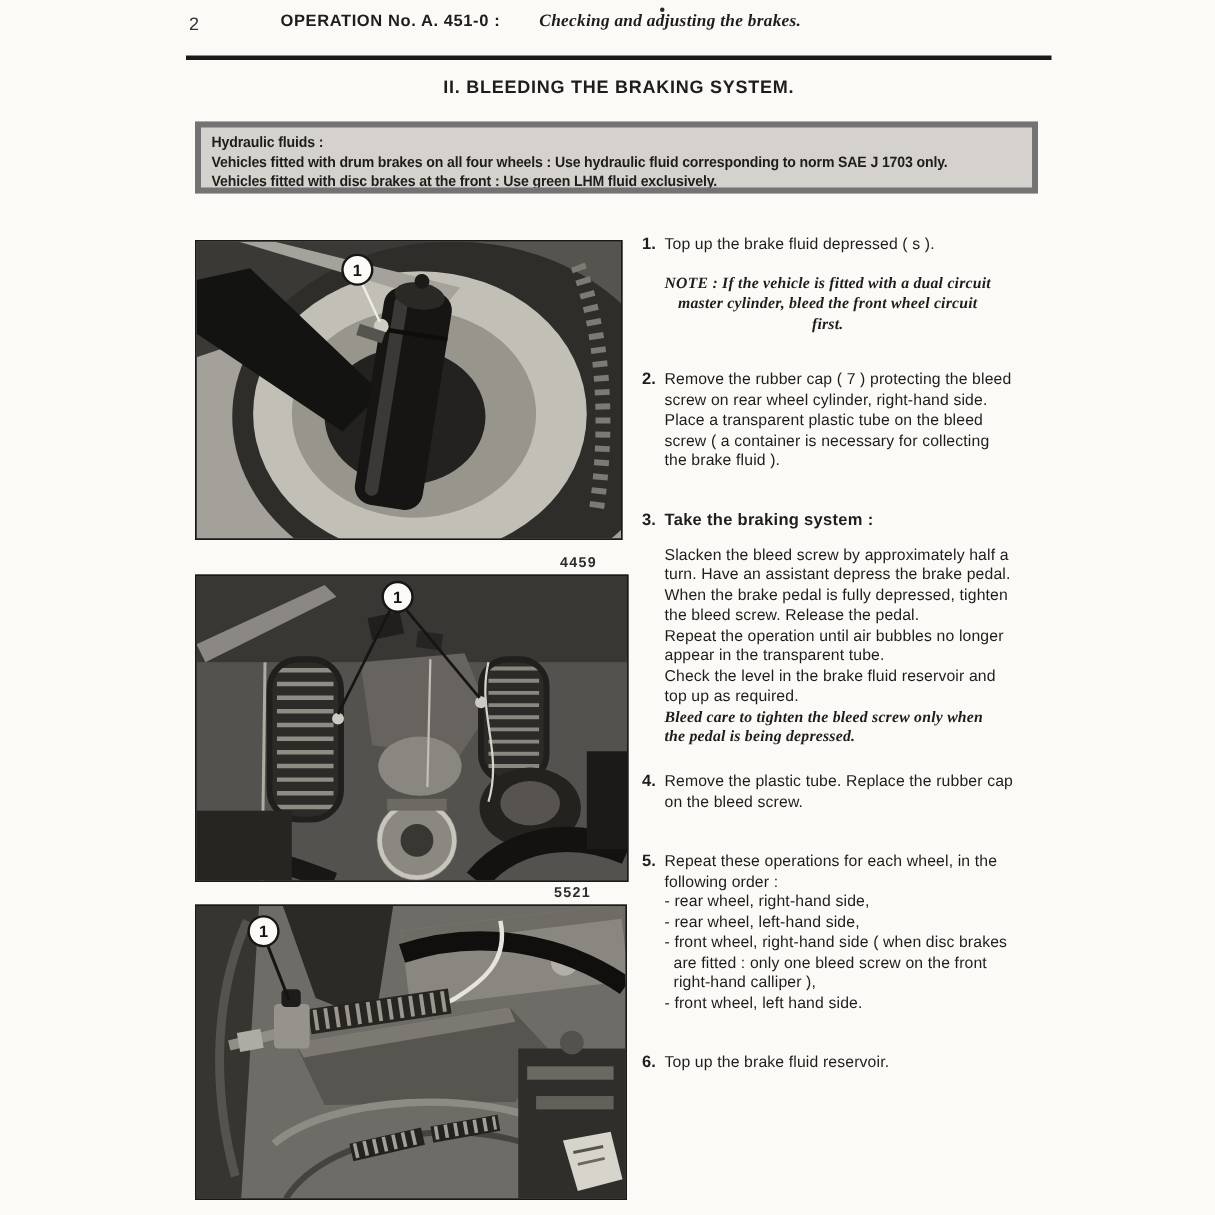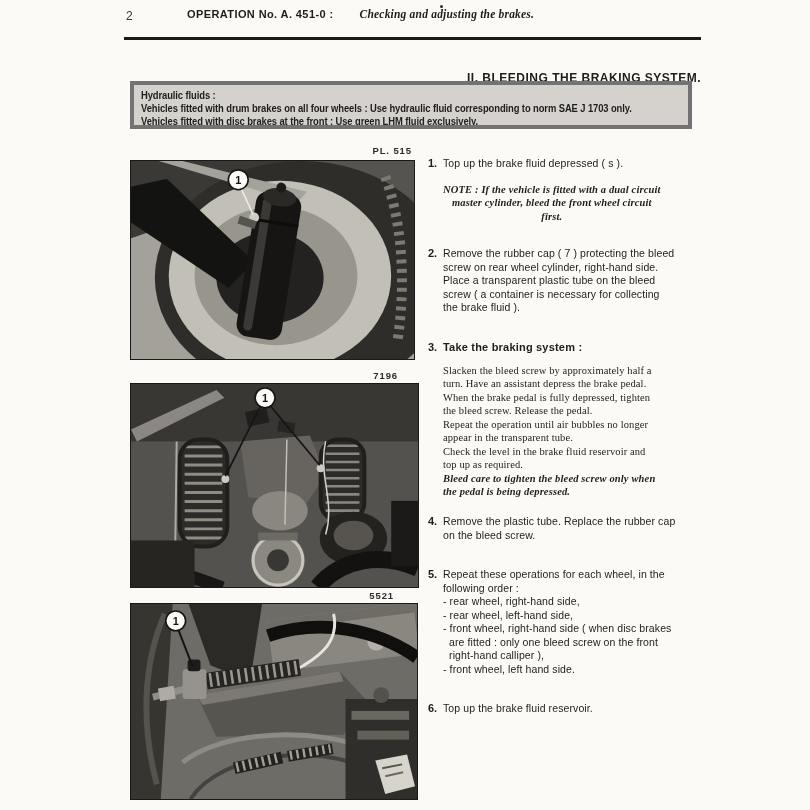--- a/index.html
+++ b/index.html
@@ -7,35 +7,35 @@
   body { background:#efeeea; font-family:"Liberation Sans", sans-serif; }
   .page { position:relative; width:810px; height:810px; background:#fbfaf7; color:#1e1d1b; overflow:hidden; }
   .abs { position:absolute; }
 
   .speck { left:440px; top:5px; width:3px; height:3px; background:#2a2a28; border-radius:50%; }
   .pageno { left:126px; top:9px; font-size:12px; color:#333; }
   .header { left:187px; top:8px; font-size:11px; white-space:nowrap; }
   .header .hb { font-weight:bold; letter-spacing:.4px; }
   .header .hi { font-family:"Liberation Serif", serif; font-style:italic; font-weight:600; font-size:11.5px; letter-spacing:.2px; margin-left:4px;padding-left:19px; }
   .rule { left:124px; top:37px; width:577px; height:2.5px; background:#1a1a18; }
-  .title { left:124px; top:51px; width:577px; text-align:right; font-size:12px; font-weight:bold; letter-spacing:.5px;margin-top:20px; }
+  .title { left:124px; top:51px; width:577px; text-align:center; font-size:12px; font-weight:bold; letter-spacing:.5px; }
 
   .notice { left:130px; top:81px; width:562px; height:48px; background:#d5d2cd; border:4px solid #737373; padding:4px 7px; font-weight:bold; font-size:10px; line-height:13px; overflow:hidden; }
   .nline { white-space:nowrap; transform:scaleX(.94); transform-origin:0 50%; letter-spacing:-.1px; }
 
   .figlabel { font-size:9.5px; font-weight:bold; letter-spacing:.9px; color:#2c2c2a; text-align:right; }
   .fig { border:1.5px solid #191918; background:#4a4946; overflow:hidden; }
   .fig svg { display:block; width:100%; height:100%; }
   .co-num { font-family:"Liberation Sans", sans-serif; font-size:11px; font-weight:bold; fill:#141414; }
 
   .step { position:absolute; left:428px; }
   .step .n { position:absolute; left:0; top:0; font-weight:bold; font-size:11px; }
   .t { margin-left:15px; font-size:10.5px; line-height:13.5px; letter-spacing:.1px; white-space:pre; }
   .t.hd { font-weight:bold; font-size:11px; letter-spacing:.2px; }
-  .t.body { margin-top:9px;font-family:Liberation Serif, serif; }
+  .t.body { margin-top:9px; }
   .t.ital { font-family:"Liberation Serif", serif; font-style:italic; font-weight:600; letter-spacing:.15px; }
   .t.note { margin-top:12px;text-align:center; }
 </style>
 </head>
 <body>
 
 <div class="page">
 
   <div class="abs speck"></div>
   <div class="abs pageno">2</div>
@@ -47,21 +47,20 @@
 
   <div class="abs rule"></div>
   <div class="abs title">II. BLEEDING THE BRAKING SYSTEM.</div>
 
   <div class="abs notice">
     <div class="nline">Hydraulic fluids :</div>
     <div class="nline">Vehicles fitted with drum brakes on all four wheels : Use hydraulic fluid corresponding to norm SAE J 1703 only.</div>
     <div class="nline">Vehicles fitted with disc brakes at the front : Use green LHM fluid exclusively.</div>
   </div>
 
-  <div class="abs figlabel" style="left:130px;top:145px;width:282px;">PL. 515</div>
   <div class="abs fig" style="left:130px;top:160px;width:285px;height:200px;">
     <svg viewBox="0 0 285 200" preserveAspectRatio="none">
       <rect width="285" height="200" fill="#a4a19a"></rect>
       <rect width="285" height="42" fill="#56544f"></rect>
       <polygon points="0,0 160,0 100,44 0,78" fill="#3a3936"></polygon>
       <g>
         <ellipse cx="172" cy="118" rx="148" ry="118" fill="#2e2d2a"></ellipse>
         <path d="M256,16 C272,58 278,120 268,184" stroke="#7d7a73" stroke-width="10" fill="none" stroke-dasharray="4 5.5"></path>
       </g>
       <g>
@@ -81,21 +80,21 @@
       <circle cx="124" cy="57" r="5" fill="#cfccc4"></circle>
       <rect x="108" y="58" width="18" height="8" fill="#56544f" transform="rotate(18 117 62)"></rect>
       <g>
         <line x1="111" y1="28" x2="123" y2="54" stroke="#efede7" stroke-width="1.6"></line>
         <circle cx="108" cy="19" r="10" fill="#fbfaf6" stroke="#161616" stroke-width="1.6"></circle>
         <text class="co-num" x="108" y="23" text-anchor="middle">1</text>
       </g>
     </svg>
   </div>
 
-  <div class="abs figlabel" style="left:130px;top:370px;width:268px;">7196</div>
+  <div class="abs figlabel" style="left:130px;top:370px;width:268px;">4459</div>
   <div class="abs fig" style="left:130px;top:383px;width:289px;height:205px;">
     <svg viewBox="0 0 289 205" preserveAspectRatio="none">
       <rect width="289" height="205" fill="#54524e"></rect>
       <rect width="289" height="58" fill="#393734"></rect>
       <polygon points="0,46 86,6 94,14 6,58" fill="#8b8883"></polygon>
       <polygon points="110,58 180,52 196,92 176,122 118,114" fill="#67645f"></polygon>
       <ellipse cx="150" cy="128" rx="28" ry="20" fill="#8a8780"></ellipse>
       <g>
         <rect x="49" y="56" width="48" height="108" rx="20" fill="#2c2b28"></rect>
         <line x1="73" y1="62" x2="73" y2="158" stroke="#8f8c84" stroke-width="38" stroke-dasharray="3 6.2"></line>

